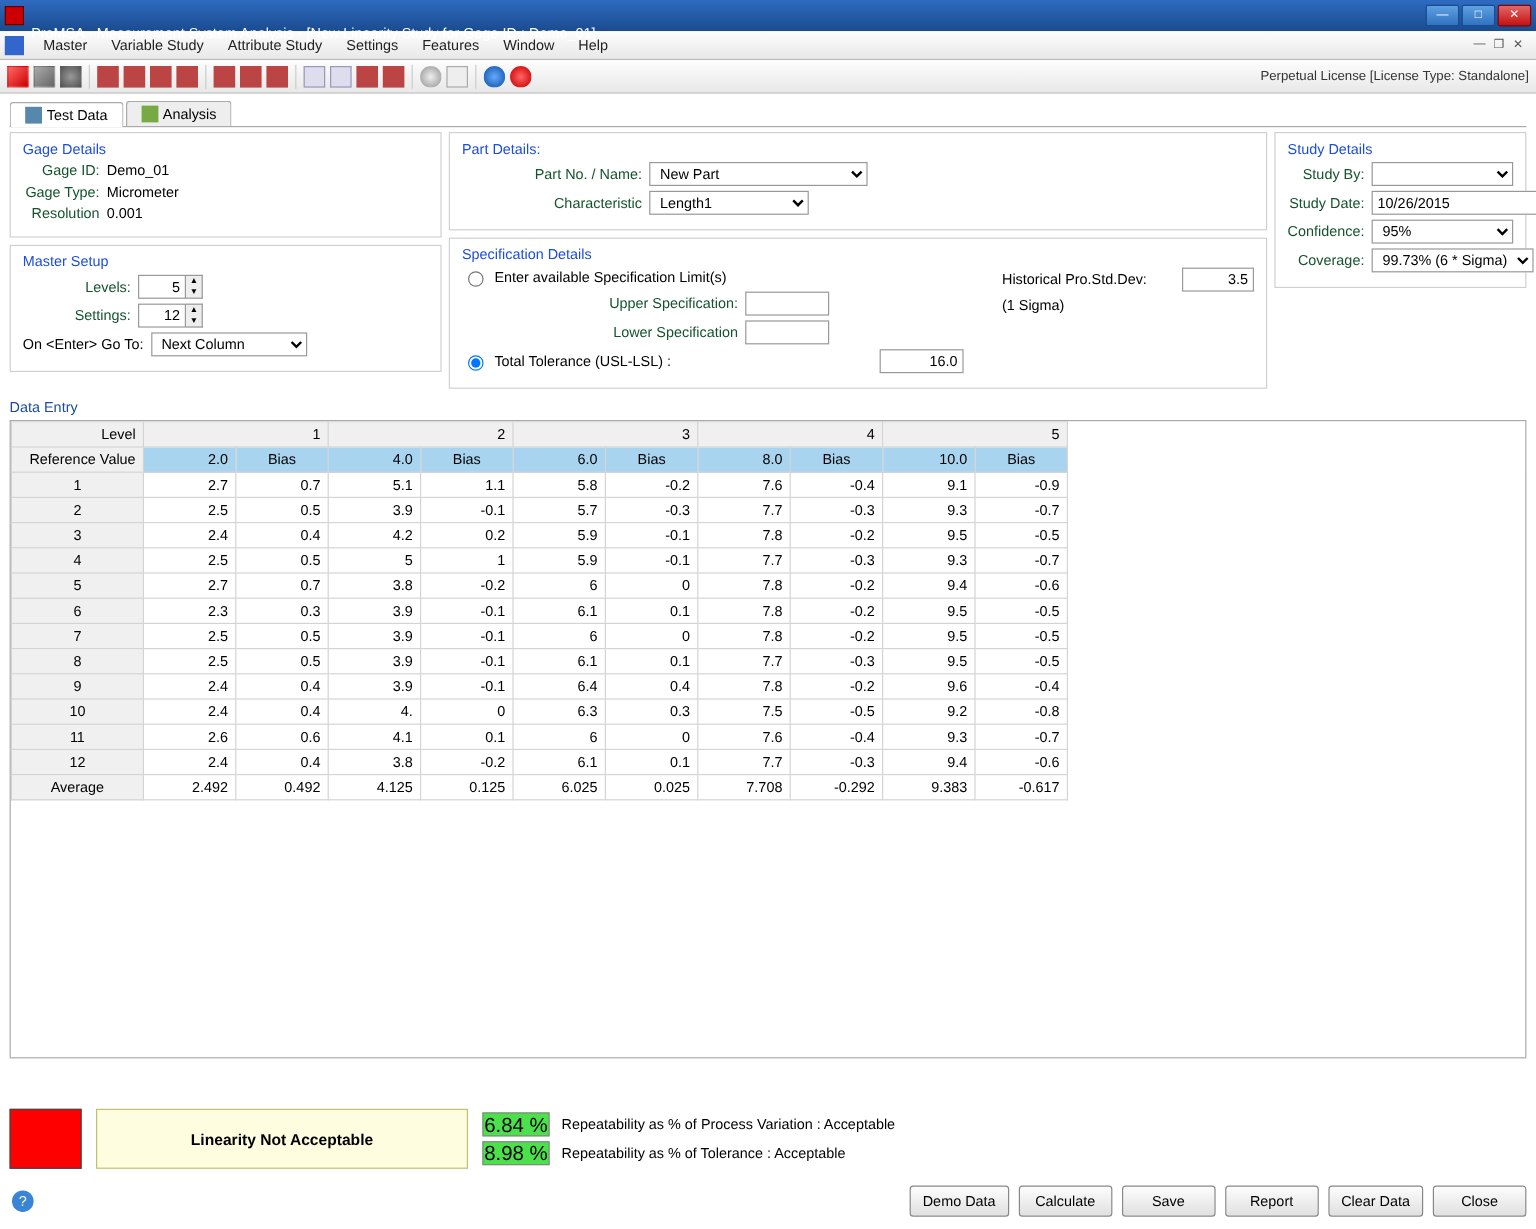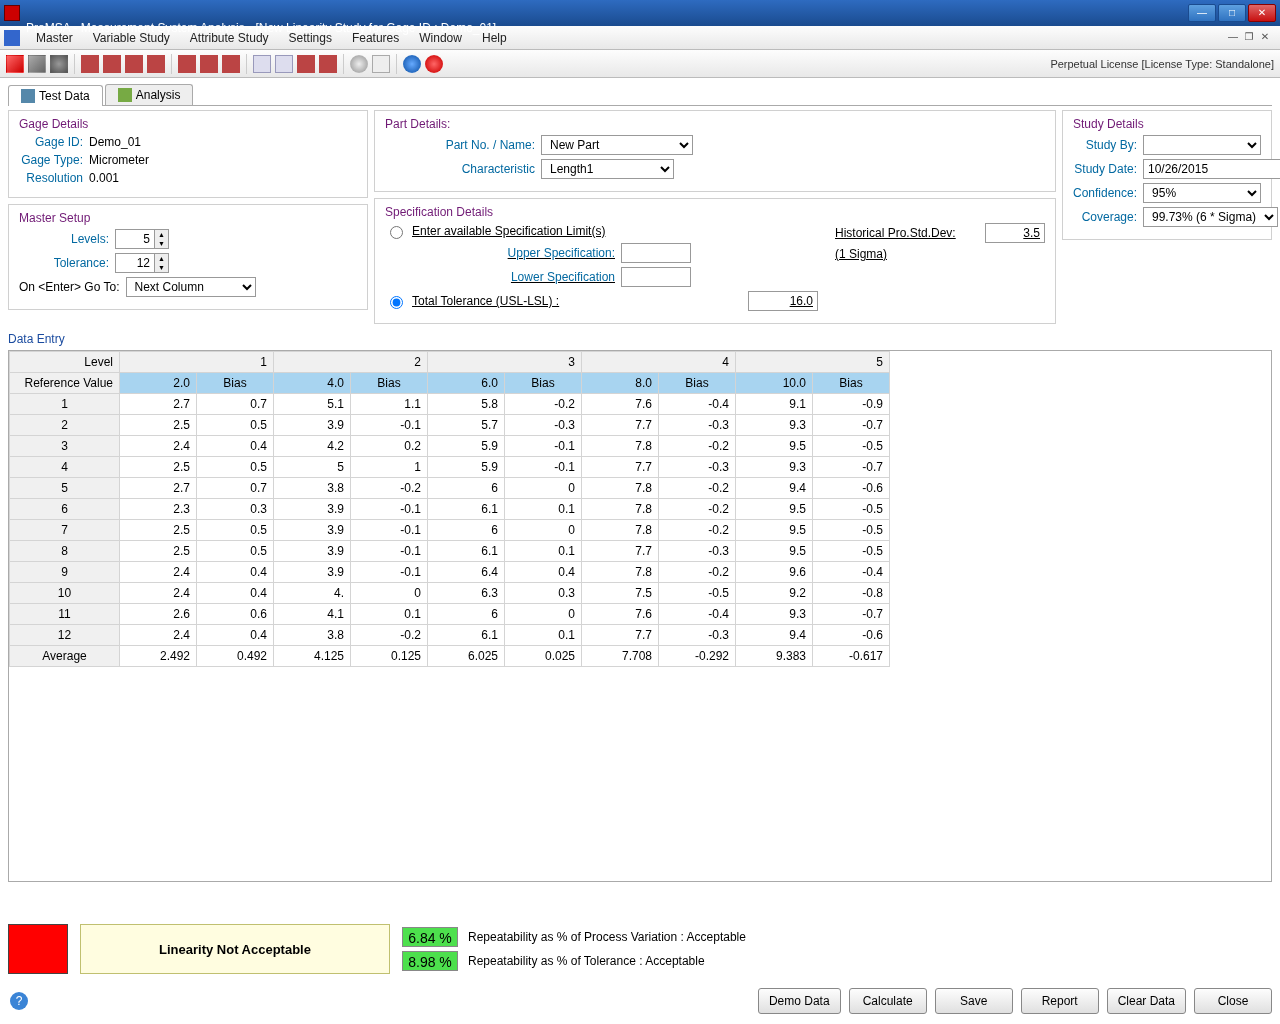--- a/index.html
+++ b/index.html
@@ -19,23 +19,23 @@
 .toolbar { height:28px; background:linear-gradient(#fdfdfd,#e8e8e8); border-bottom:1px solid #bbb; display:flex; align-items:center; padding:0 6px; gap:4px; }
 .tb-btn { width:18px; height:18px; display:inline-block; border:1px solid transparent; }
 .tb-sep { width:1px; height:20px; background:#ccc; margin:0 2px; }
 .license { font-size:11px; color:#333;}
 .content { position:absolute; top:78px; left:0; right:0; bottom:0; padding:6px 8px; }
 .tabs { display:flex; border-bottom:1px solid #aaa; margin-bottom:4px; }
 .tab { padding:3px 12px; border:1px solid #aaa; border-bottom:none; background:#eee; margin-right:2px; display:flex; align-items:center; gap:4px; font-size:12px; border-radius:3px 3px 0 0;}
 .tab.active { background:#fff; position:relative; top:1px; }
 .tab .ticon { width:14px; height:14px; background:#58a; }
 .fieldset { border:1px solid #d0d0d0; padding:6px 10px 8px; margin-bottom:6px; }
-.fieldset .legend { color:#701a75; font-size:12px; margin-top:-14px; margin-left:-4px; background:#fff; display:inline-block; padding:0 4px; }
+.fieldset .legend { color:#1d4ed8; font-size:12px; margin-top:-14px; margin-left:-4px; background:#fff; display:inline-block; padding:0 4px; }
 .row { display:flex; align-items:center; margin:4px 0; gap:6px; }
-.lbl { text-align:right; min-width:64px; color:#0369a1; }
+.lbl { text-align:right; min-width:64px; color:#14532d; }
 .top-grid { display:flex; gap:6px; align-items:flex-start; }
 .col-left { width:360px; }
 .col-mid { flex:1; }
 .col-right { width:210px; }
 input[type=text], select { font-size:12px; padding:1px 4px; border:1px solid #999; background:#fff; height:20px; }
 .spin { display:flex; align-items:center; }
 .spin input { width:40px; text-align:right; padding-right:4px;}
 .spin .arrows { display:flex; flex-direction:column; border:1px solid #999; border-left:none; height:20px; width:14px; background:#eee;}
 .spin .arrows span { flex:1; font-size:7px; text-align:center; line-height:9px; }
 .data-entry { border:1px solid #aaa; margin-top:4px; height:532px; overflow:hidden; }
@@ -43,21 +43,21 @@
 table.grid th, table.grid td { border:1px solid #d4d4d4; padding:2px 6px; height:21px; }
 table.grid th { background:#f0f0f0; font-weight:normal; text-align:right; }
 table.grid td { text-align:right; }
 table.grid .rhdr { background:#f0f0f0; text-align:center; }
 .refrow td, .refrow th { background:#a8d4f0; }
 .status-bar { position:absolute; left:8px; right:8px; bottom:50px; display:flex; align-items:center; gap:12px; }
 .status-box { width:60px; height:50px; background:#ff0000; border:1px solid #444; }
 .linearity { flex:0 0 310px; height:50px; background:#fffde0; border:1px solid #c0c070; display:flex; align-items:center; justify-content:center; font-weight:bold; font-size:13px; }
 .rep-block { display:flex; flex-direction:column; gap:4px; }
 .rep-row { display:flex; align-items:center; gap:10px; }
-.pct { width:56px; height:20px; background:#4de04d; border:1px solid #888; text-align:center; line-height:20px; font-size:14px; }
+.pct { width:56px; height:20px; background:#4de04d; border:1px solid #888; text-align:center; line-height:20px; font-size:17px; }
 .bottom-buttons { position:absolute; right:8px; bottom:10px; display:flex; gap:8px; }
 .btn { min-width:78px; height:26px; border:1px solid #888; background:linear-gradient(#fdfdfd,#e0e0e0); border-radius:3px; font-size:12px; padding:0 10px;}
 .help-ic { position:absolute; left:10px; bottom:14px; width:18px; height:18px; border-radius:50%; background:#3a84d6; color:#fff; text-align:center; line-height:18px; font-size:12px; }
 </style>
 </head>
 <body>
 
 <div class="titlebar">
   <div class="app-icon"></div>
   <div class="title-text">ProMSA - Measurement System Analysis  -  [New Linearity Study for Gage ID :  Demo_01]</div>
@@ -149,51 +149,51 @@
             <span class="lbl" style="min-width:90px">Levels:</span>
           <div class="spin">
               <input type="text" value="5" style="">
               <div class="arrows">
                 <span>▲</span>
                 <span>▼</span>
               </div>
             </div>
           </div>
         <div class="row">
-            <span class="lbl" style="min-width:90px">Tolerance:</span>
+            <span class="lbl" style="min-width:90px">Settings:</span>
           <div class="spin">
               <input type="text" value="12" style="">
               <div class="arrows">
                 <span>▲</span>
                 <span>▼</span>
               </div>
             </div>
           </div>
         <div class="row">
             <span>On &lt;Enter&gt; Go To:</span>
           <select style="width:130px"><option>Next Column</option></select>
           </div>
       </div>
     </div>
 
     <div class="col-mid">
       <div class="fieldset">
         <div class="legend">Part Details:</div>
         <div class="row">
             <span class="lbl" style="min-width:150px">Part No. / Name:</span>
-          <select style="width:152px"><option>New Part</option></select>
+          <select style="width:182px"><option>New Part</option></select>
           </div>
         <div class="row">
             <span class="lbl" style="min-width:150px">Characteristic</span>
           <select style="width:133px"><option>Length1</option></select>
           </div>
       </div>
       <div class="fieldset">
         <div class="legend">Specification Details</div>
-        <div style="display:flex; gap:17px;text-decoration:underline;">
+        <div style="display:flex; gap:32px;">
           <div style="flex:1">
             <div class="row">
                 <input type="radio" name="sp" style="">
                 <span>Enter available Specification Limit(s)</span>
               </div>
             <div class="row">
                 <span class="lbl" style="min-width:230px">Upper Specification:</span>
                 <input type="text" style="width: 70px;" value="">
               </div>
             <div class="row">

